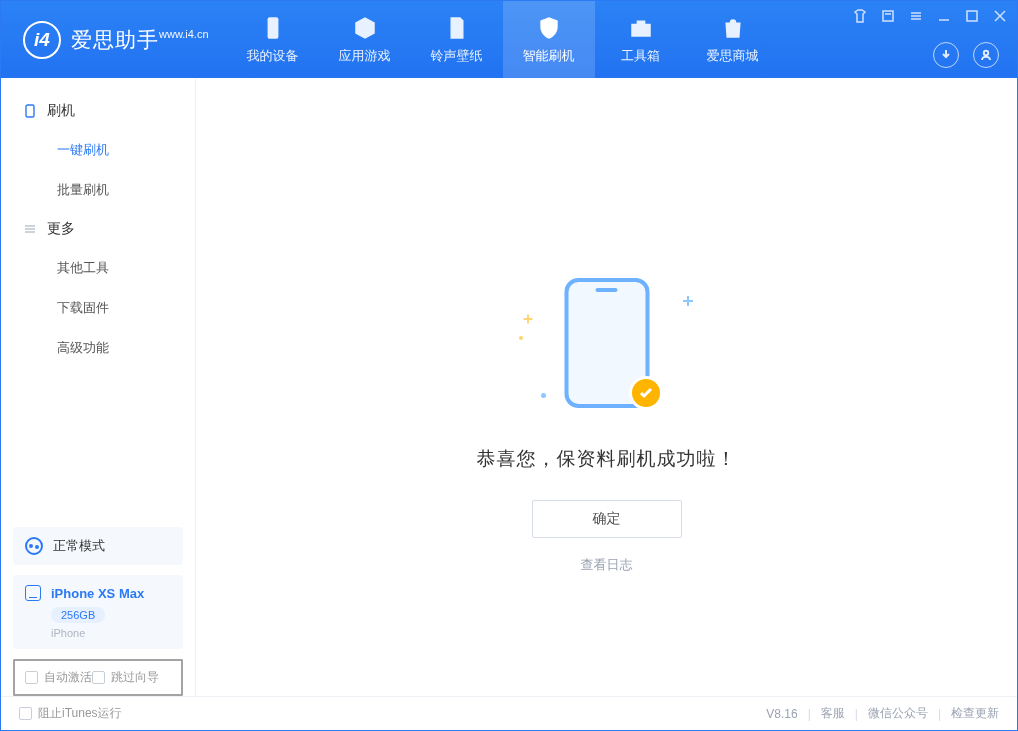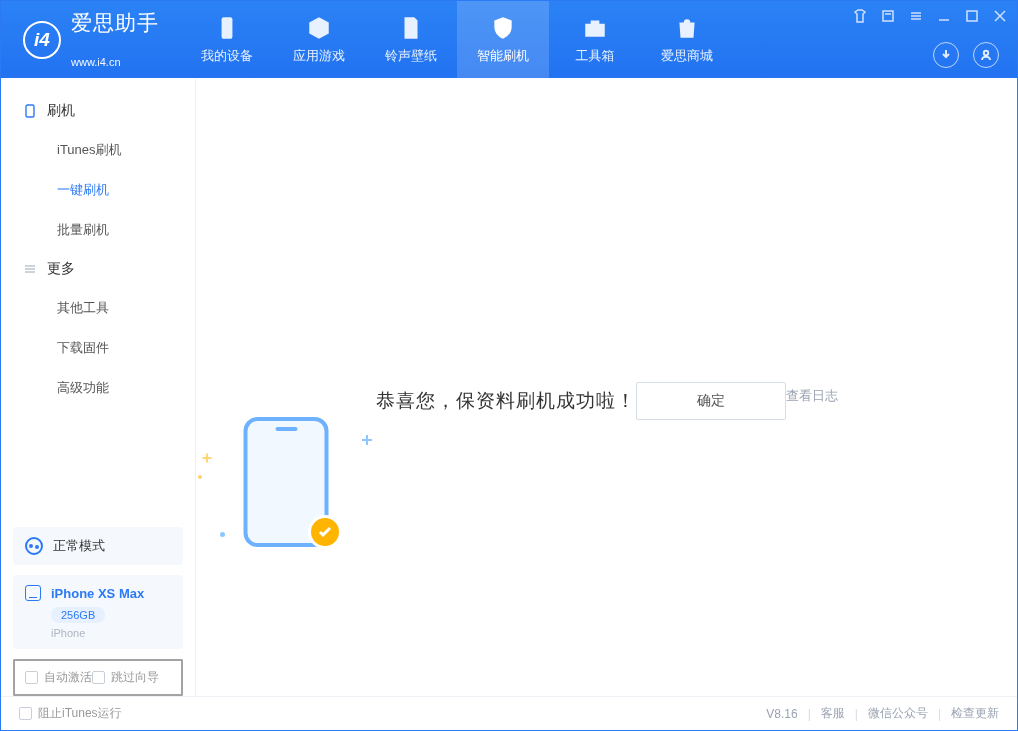--- a/index.html
+++ b/index.html
@@ -3,21 +3,21 @@
 <meta charset="utf-8">
 <style>
 * { margin: 0; padding: 0; box-sizing: border-box; font-family: "Microsoft YaHei", "PingFang SC", sans-serif; }
 body { background: #fff; }
 .app { width: 1018px; height: 731px; border: 1px solid #2b7af4; display: flex; flex-direction: column; background: #fff; }
 
 
 .titlebar { height: 77px; background: linear-gradient(to bottom, #2b82f5, #2272f1); display: flex; align-items: stretch; position: relative; }
 .brand { display: flex; align-items: center; padding: 0 18px 0 22px; min-width: 180px; }
 .brand-logo { width: 38px; height: 38px; border: 2px solid #fff; border-radius: 50%; display: flex; align-items: center; justify-content: center; color: #fff; font-weight: bold; font-size: 19px; font-style: italic; margin-right: 10px; flex-shrink: 0; }
-.brand-text { display: flex; flex-direction: column; color: #fff; line-height: 1.1; gap: 22px; }
+.brand-text { display: flex; flex-direction: row; color: #fff; line-height: 1.1; }
 .brand-title { font-size: 21px; font-weight: 500; letter-spacing: 1px; }
 .brand-sub { font-size: 11px; opacity: 0.95; }
 
 .tabs { display: flex; }
 .tab { width: 92px; display: flex; flex-direction: column; align-items: center; justify-content: center; color: #e8f1ff; font-size: 13px; cursor: pointer; gap: 6px; }
 .tab.active { background: rgba(255,255,255,0.16); color: #fff; }
 .tab-icon { width: 26px; height: 26px; display: flex; align-items: center; justify-content: center; }
 .tab-icon svg { width: 26px; height: 26px; fill: #e8f1ff; }
 .tab.active .tab-icon svg { fill: #fff; }
 
@@ -52,21 +52,21 @@
 .device-row .dicon { width: 16px; height: 16px; border:1.5px solid #2b7af4; border-radius:3px; position:relative; }
 .device-row .dicon::after { content:""; position:absolute; left:3px; right:3px; bottom:2px; height:1.5px; background:#2b7af4; }
 .badge { display:inline-block; margin-top:6px; margin-left:26px; background:#e6f0ff; color:#2b7af4; font-size:11px; border-radius:10px; padding:2px 10px; }
 .subtype { margin-left:26px; margin-top:4px; font-size:11px; color:#aeb6c2; }
 
 .opts-row { border:2px solid #a3a3a3; border-radius:1px; padding:8px 10px; display:flex; align-items:center; margin: 0 12px 0 12px; }
 .chk { display:flex; align-items:center; gap:6px; font-size:12px; color:#999; cursor:pointer; }
 .chk .box { width:13px; height:13px; border:1px solid #c9cfd8; border-radius:2px; background:#fff; }
 
 
-.main { flex:1; position:relative; display:flex; flex-direction:row; align-items:center; justify-content:flex-start; }
+.main { flex:1; position:relative; display:flex; flex-direction:column; align-items:center; justify-content:flex-start; }
 .illus { margin-top: 200px; width: 180px; height: 140px; position: relative; }
 .phone { position:absolute; left:50%; top:0; transform:translateX(-50%); width:85px; height:130px; border:4px solid #6db1ff; border-radius:14px; background:#f2f8ff; }
 .phone::before { content:""; position:absolute; left:50%; top:6px; transform:translateX(-50%); width:22px; height:4px; background:#6db1ff; border-radius:3px; }
 .check-badge { position:absolute; right:34px; bottom:8px; width:34px; height:34px; background:#ffb400; border:3px solid #fff; border-radius:50%; display:flex; align-items:center; justify-content:center; }
 .check-badge svg { width:16px; height:16px; stroke:#fff; fill:none; stroke-width:3; }
 .spark { position:absolute; width:10px; height:10px; }
 .spark::before,.spark::after { content:""; position:absolute; background:#ffd36b; }
 .spark::before { left:4px; top:0; width:2px; height:10px; }
 .spark::after { top:4px; left:0; height:2px; width:10px; }
 .spark.s1 { left:6px; top:36px; transform:scale(0.9); }
@@ -208,21 +208,20 @@
     <div class="sidebar">
       <div class="side-scroll">
         <div class="group-header">
           <span class="gicon">
               <svg viewBox="0 0 14 14">
                 <rect x="3" y="1" width="8" height="12" rx="1.5" fill="none" stroke="#2b7af4" stroke-width="1.4"></rect>
               </svg>
             </span>
           <span>刷机</span>
         </div>
-        <div class="side-item">iTunes刷机</div>
         <div class="side-item active">一键刷机</div>
         <div class="side-item">批量刷机</div>
 
         <div class="group-header">
           <span class="gicon">
               <svg viewBox="0 0 14 14">
                 <line x1="2" y1="4" x2="12" y2="4" stroke="#b8c0cc" stroke-width="1.4"></line>
                 <line x1="2" y1="7" x2="12" y2="7" stroke="#b8c0cc" stroke-width="1.4"></line>
                 <line x1="2" y1="10" x2="12" y2="10" stroke="#b8c0cc" stroke-width="1.4"></line>
               </svg>

